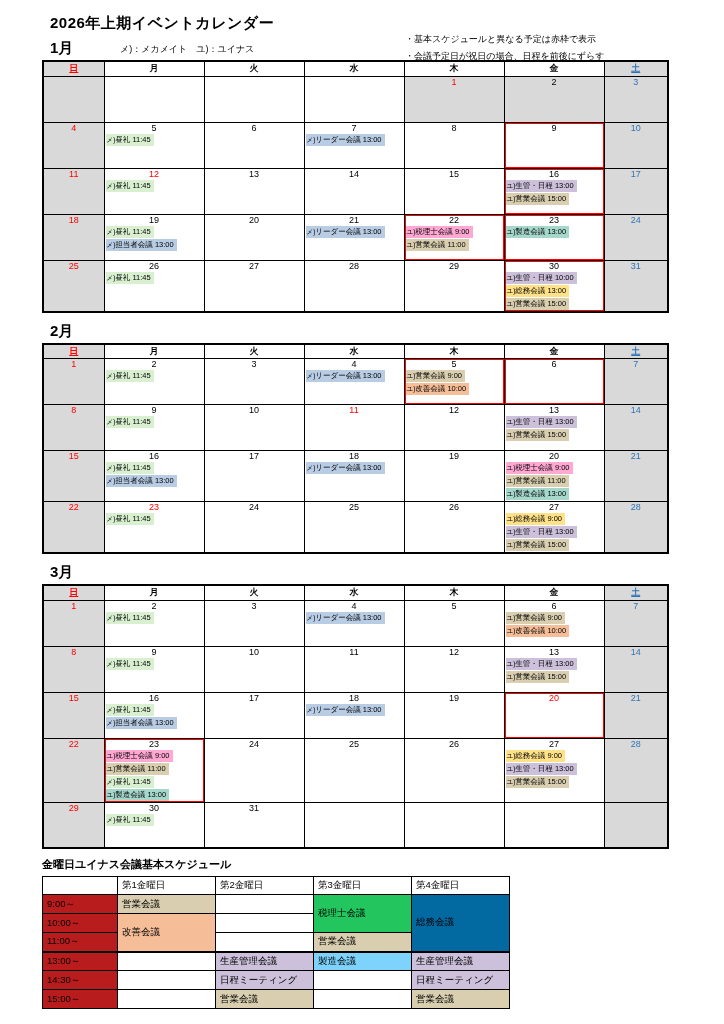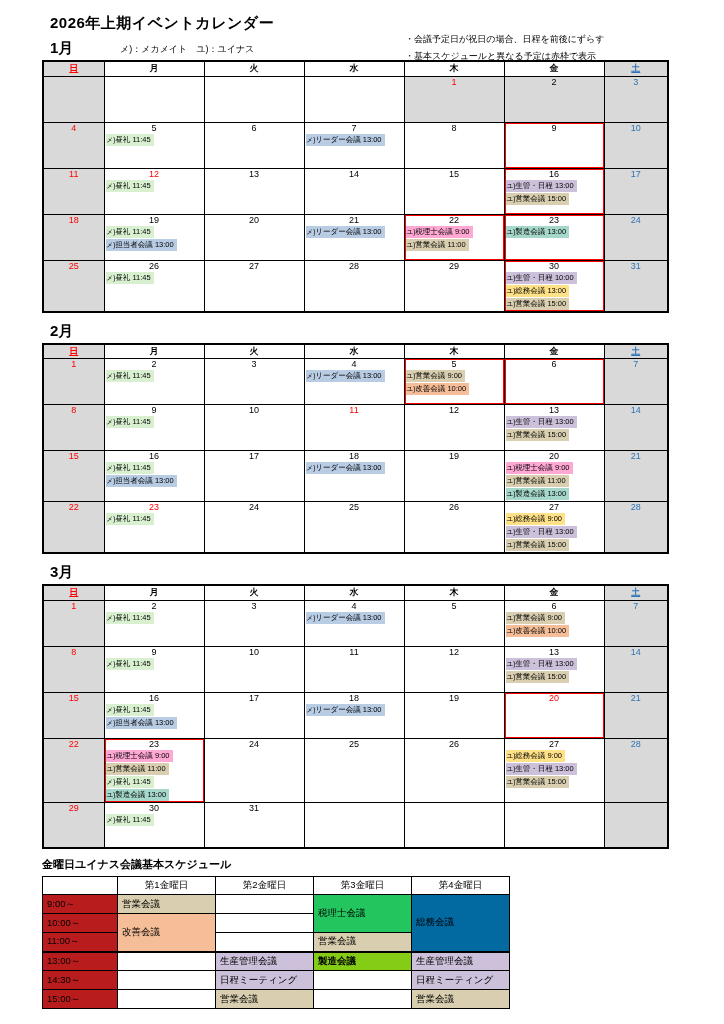--- a/index.html
+++ b/index.html
@@ -40,33 +40,33 @@
   .dnum.b { color:var(--c-satblue); }
   .ev {
     font-size:7.5px; line-height:10px; margin:0 0 1px 1px;
     padding:1px 3px 1px 1px; width:fit-content; max-width:98%;
     white-space:nowrap; overflow:hidden;
   }
   .month-block { margin-bottom:6px; }
   .sched-title { font-size:11px; font-weight:bold; margin-top:8px; margin-bottom:4px; }
   table.sched { border-collapse:collapse; table-layout:fixed; width:467px; border:1.5px solid #000; }
   table.sched th, table.sched td { border:1px solid #000; font-size:9.5px; padding:1px 4px; overflow:hidden; white-space:nowrap; }
-  table.sched th { font-weight:normal; text-align:center; height:18px; background:#fff; }
+  table.sched th { font-weight:normal; text-align:left; height:18px; background:#fff; }
   table.sched td { height:19px; vertical-align:middle; background:#fff; }
   table.sched td.time { background:#b91c1c; }
   table.sched tr.sep th, table.sched tr.sep td { border-top:2.5px solid #000; }
 </style>
 </head>
 <body>
 
 <div class="page">
   <div class="title">2026年上期イベントカレンダー</div>
   <div class="notes">
+    <div>・基本スケジュールと異なる予定は赤枠で表示</div>
     <div>・会議予定日が祝日の場合、日程を前後にずらす</div>
-    <div>・基本スケジュールと異なる予定は赤枠で表示</div>
   </div>
   <div id="months">
       <div class="month-block">
         <div class="month-head first"><span class="month-label">1月</span><span class="legend">メ)：メカメイト　ユ)：ユイナス</span></div>
         <table class="cal">
           <colgroup>
             <col style="width: 61px;">
             <col style="width: 100px;">
             <col style="width: 100px;">
             <col style="width: 100px;">
@@ -534,21 +534,21 @@
           </tr>
           <tr>
             <td class="time">11:00～</td>
             <td></td>
             <td style="background: rgb(217, 207, 176);">営業会議</td>
           </tr>
           <tr class="sep">
             <td class="time">13:00～</td>
             <td></td>
             <td style="background: rgb(204, 192, 218);">生産管理会議</td>
-            <td style="background: #84cc16; font-weight: bold;">製造会議</td>
+            <td style="background: #7dd3fc;">製造会議</td>
             <td style="background: rgb(204, 192, 218);">生産管理会議</td>
           </tr>
           <tr>
             <td class="time">14:30～</td>
             <td></td>
             <td style="background: rgb(204, 192, 218);">日程ミーティング</td>
             <td></td>
             <td style="background: rgb(204, 192, 218);">日程ミーティング</td>
           </tr>
           <tr>

